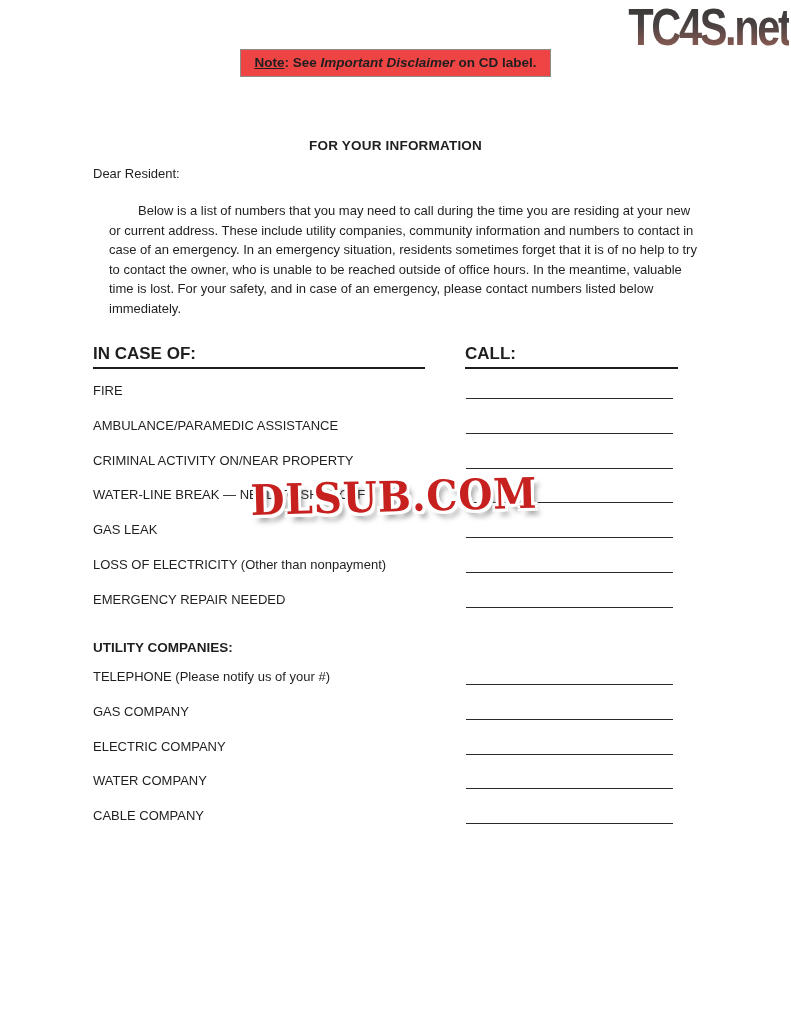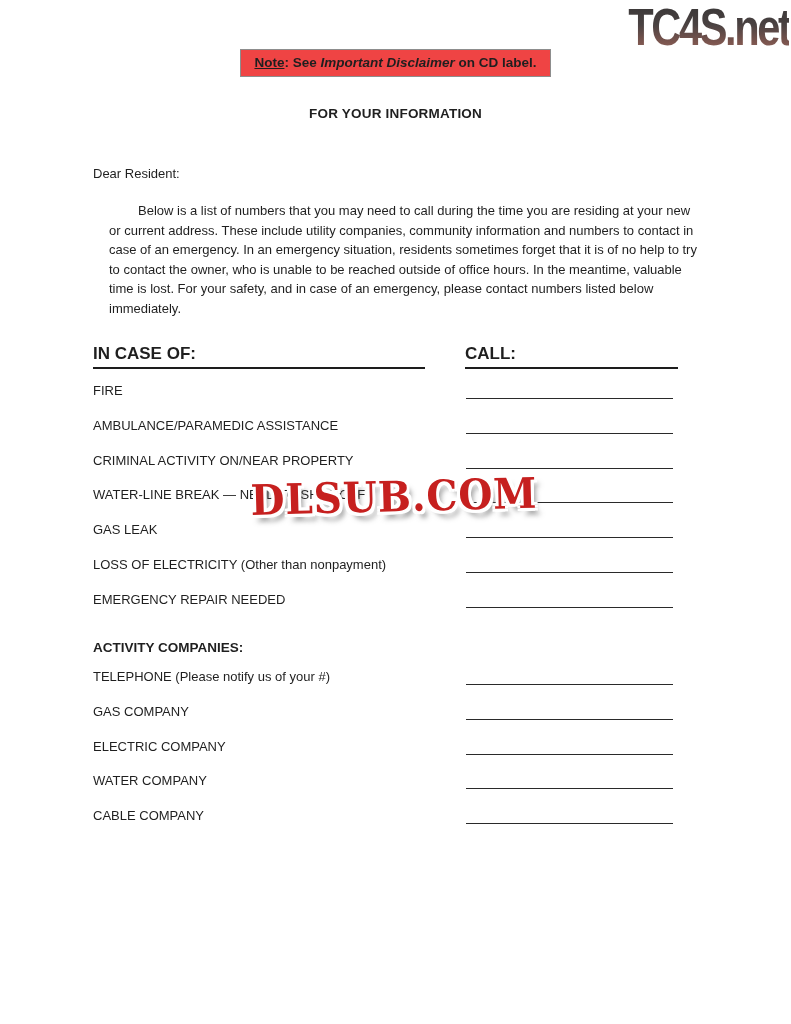--- a/index.html
+++ b/index.html
@@ -25,21 +25,21 @@
     font-size:13.5px; font-weight:bold; background:#ef4444;
   }
   .note-box .u { text-decoration:underline; }
   .note-box .i { font-style:italic; }
 
   .title1, .title2 {
     position:absolute; left:0; width:100%; text-align:center;
     font-weight:bold; font-size:13.5px; letter-spacing:0.2px;
   }
   .title1 { top:96px; }
-  .title2 { top:106px; }
+  .title2 { top:138px; }
 
   .salutation { position:absolute; top:166px; left:93px; font-size:13px; }
 
   .paragraph {
     position:absolute; top:201px; left:93px; width:592px;
     font-size:13px; line-height:19.6px; text-indent:29px;margin-left:16px;
   }
 
   
   .col-head {
@@ -135,21 +135,21 @@
     <div class="frow">
       <span class="lbl">LOSS OF ELECTRICITY (Other than nonpayment)</span>
       <span class="line"></span>
     </div>
     <div class="frow">
       <span class="lbl">EMERGENCY REPAIR NEEDED</span>
       <span class="line"></span>
     </div>
   </div>
 
-  <div class="util-head">ACTIVITY COMPANIES:</div>
+  <div class="util-head">UTILITY COMPANIES:</div>
 
   <div class="rows utility">
     <div class="frow">
       <span class="lbl">TELEPHONE (Please notify us of your #)</span>
       <span class="line"></span>
     </div>
     <div class="frow">
       <span class="lbl">GAS COMPANY</span>
       <span class="line"></span>
     </div>

